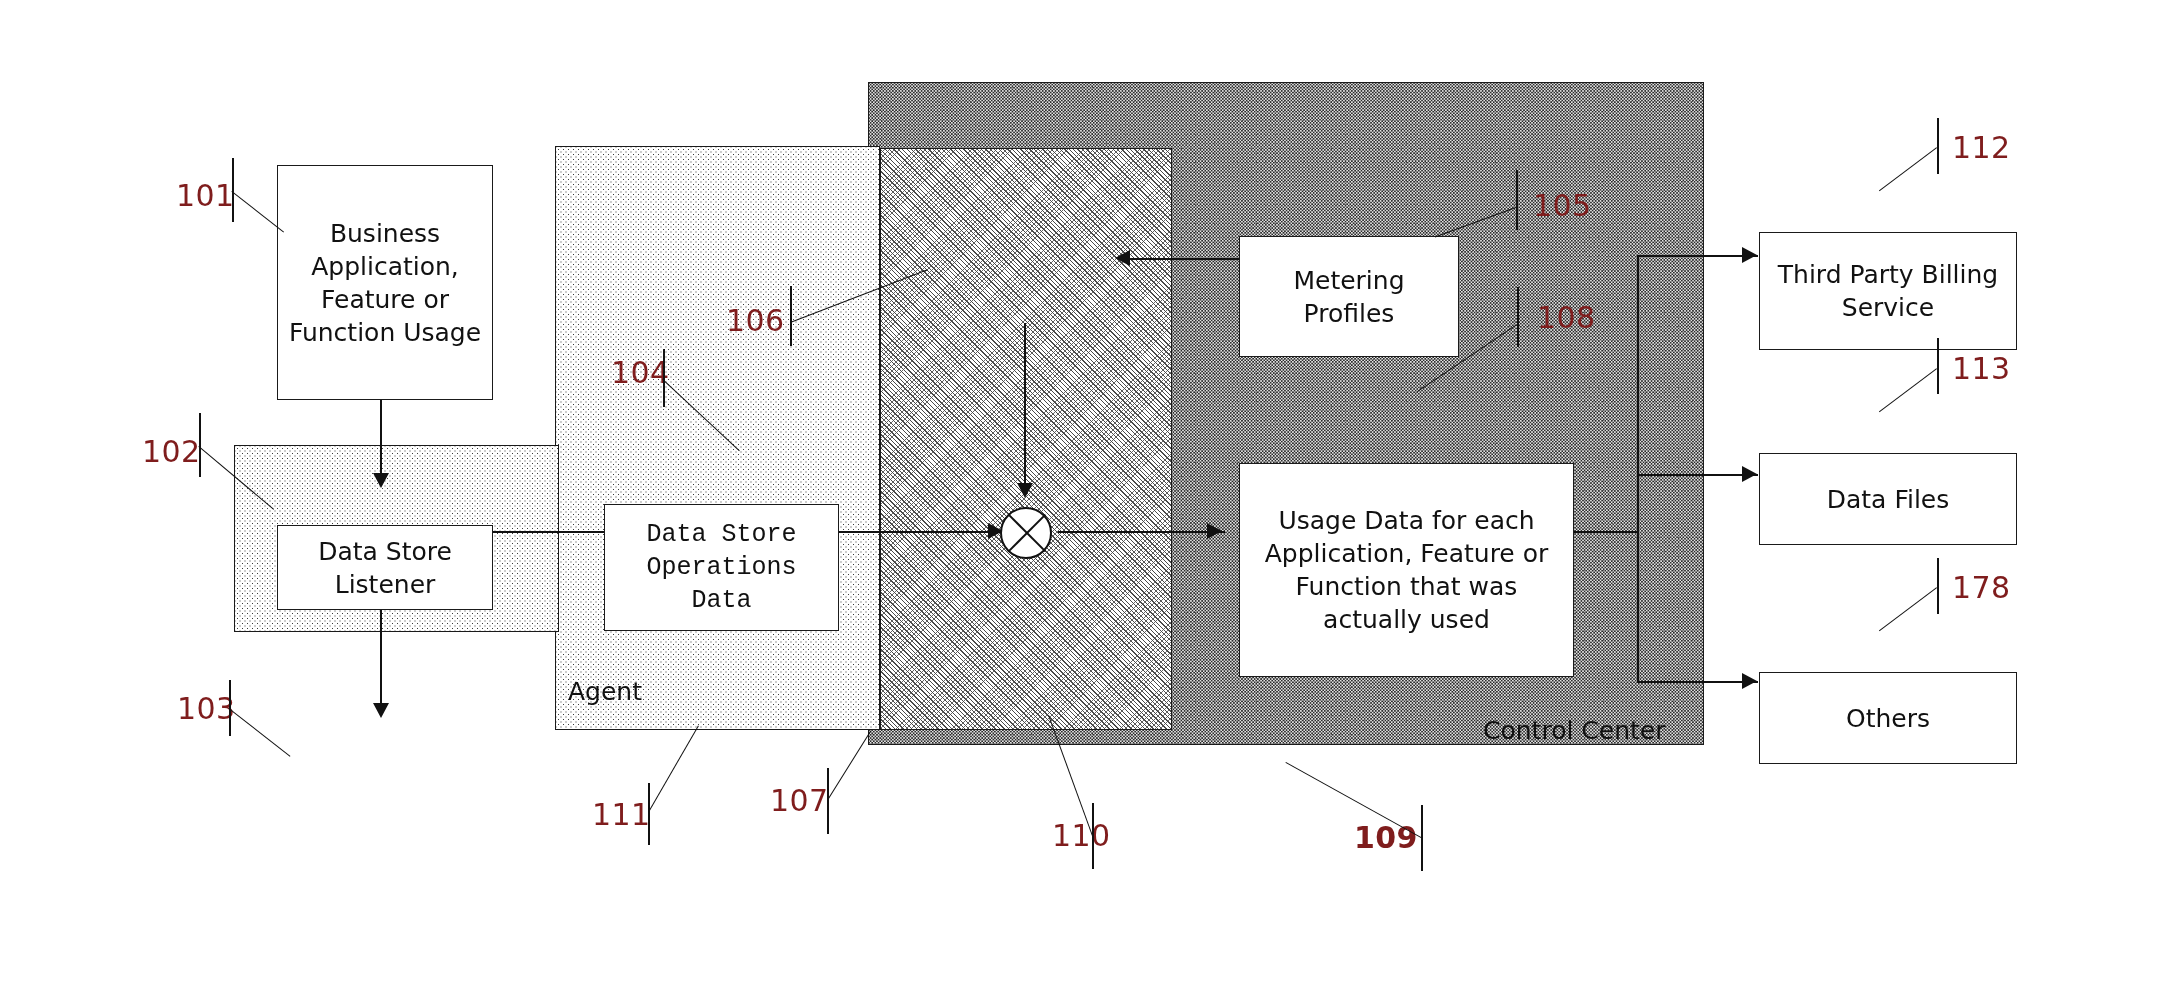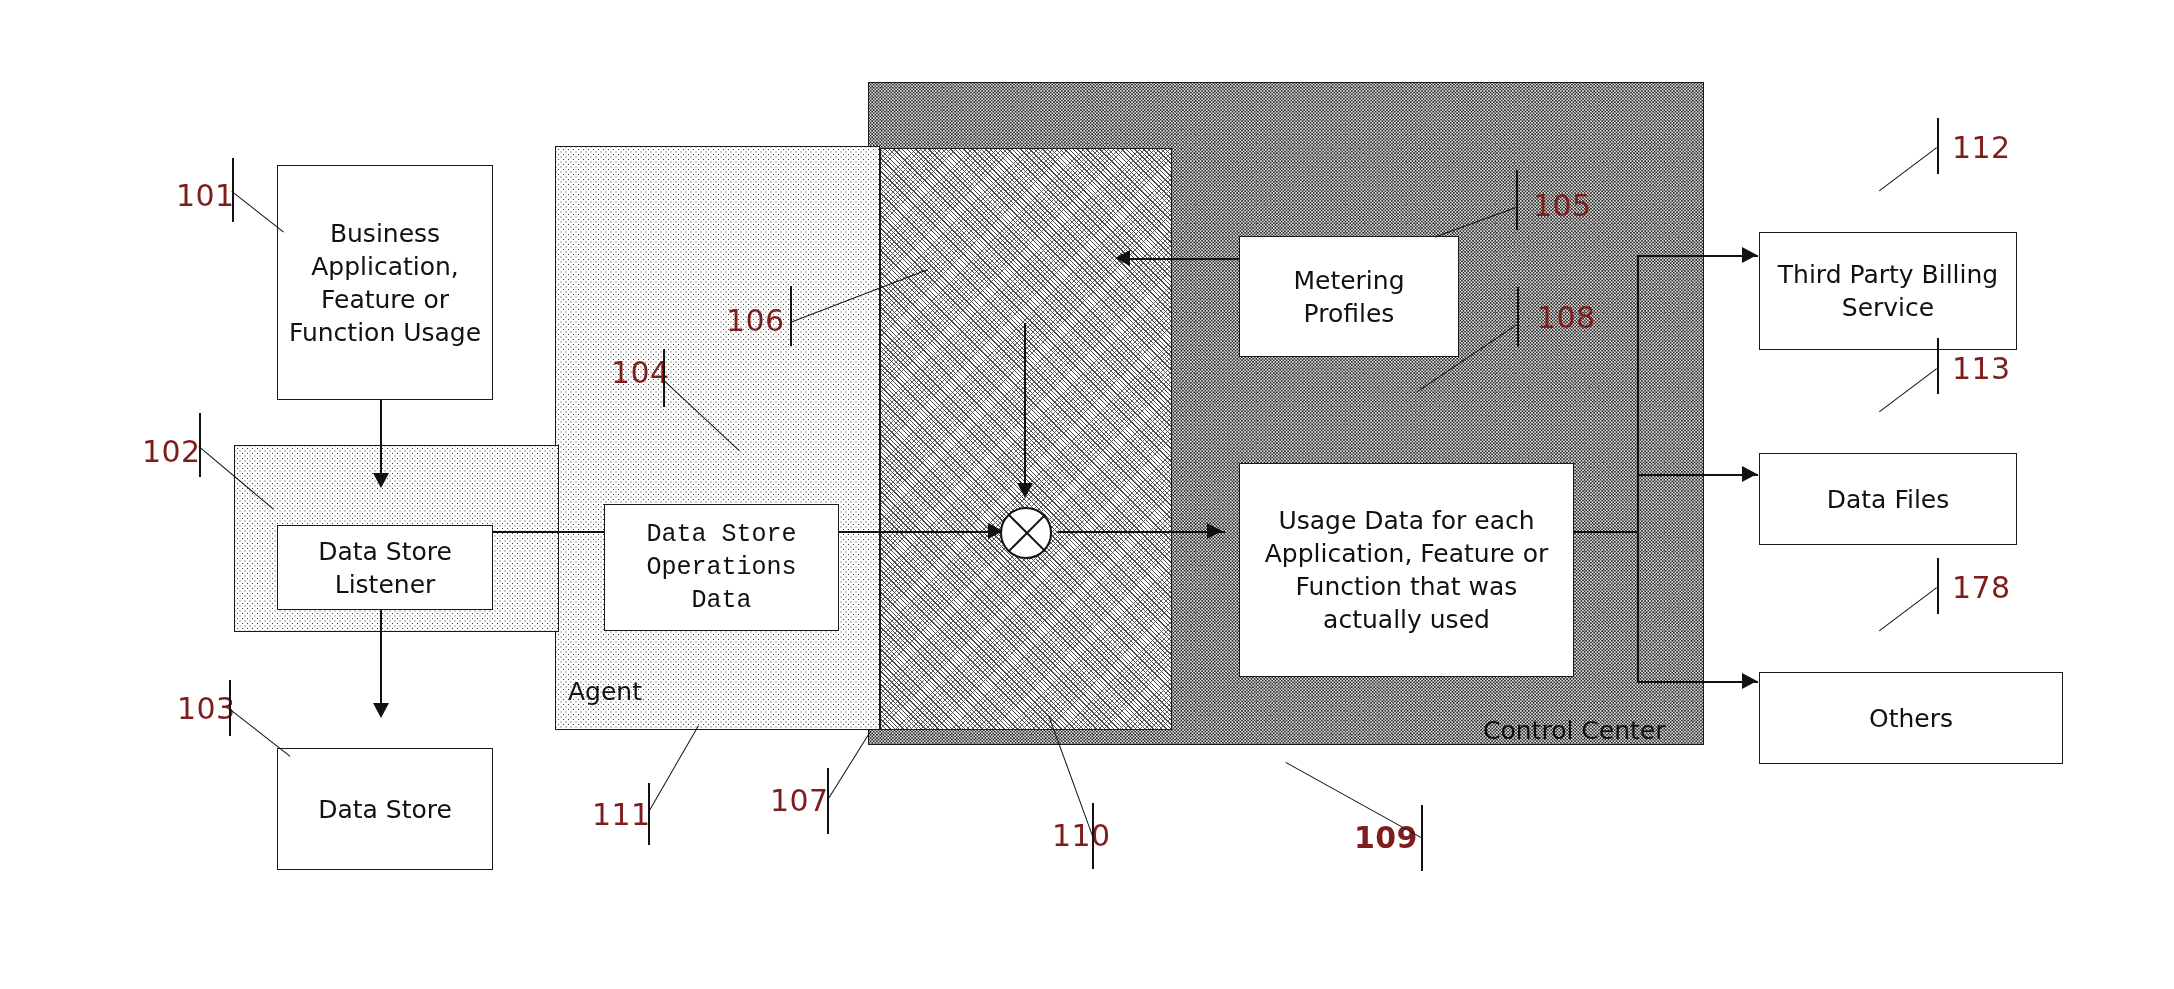--- a/index.html
+++ b/index.html
@@ -115,34 +115,33 @@
   <div class="ln h" style="left:1637px;top:474px;width:121px;"></div>
   <div class="arrow right" style="left:1742px;top:465.5px;"></div>
 
   <div class="ln h" style="left:1637px;top:681px;width:121px;"></div>
   <div class="arrow right" style="left:1742px;top:672.5px;"></div>
 
   <div class="node" style="left:277px;top:129px;width:216px;height:235px;">Business Application, Feature or Function Usage</div>
 
   <div class="node" style="left:277px;top:489px;width:216px;height:85px;">Data Store Listener</div>
 
-  <div class="node" style="left:277px;top:712px;width:216px;height:122px;">Data Store</div>
 
   <div class="node" style="left:604px;top:468px;width:235px;height:127px;font-family:Liberation Mono, monospace;">Data Store Operations Data</div>
 
 
   <div class="node" style="left:1239px;top:200px;width:220px;height:121px;">Metering Profiles</div>
 
   <div class="node" style="left:1239px;top:427px;width:335px;height:214px;">Usage Data for each Application, Feature or Function that was actually used</div>
 
   <div class="node" style="left:1759px;top:196px;width:258px;height:118px;">Third Party Billing Service</div>
 
   <div class="node" style="left:1759px;top:417px;width:258px;height:92px;">Data Files</div>
 
-  <div class="node" style="left:1759px;top:636px;width:304px;height:92px;">Others</div>
+  <div class="node" style="left:1759px;top:636px;width:258px;height:92px;">Others</div>
 
   <div class="xcircle" style="left:1000px;top:507px;width:48px;height:48px;">
     <i style="transform:rotate(45deg);"></i>
     <i style="transform:rotate(-45deg);"></i>
   </div>
 
   <div class="num" style="left:176px;top:178px;">101</div>
   <div class="tick" style="left:232px;top:158px;height:64px;"></div>
   <div class="lead" style="left:232px;top:191px;width:66px;transform:rotate(38deg);"></div>
 

